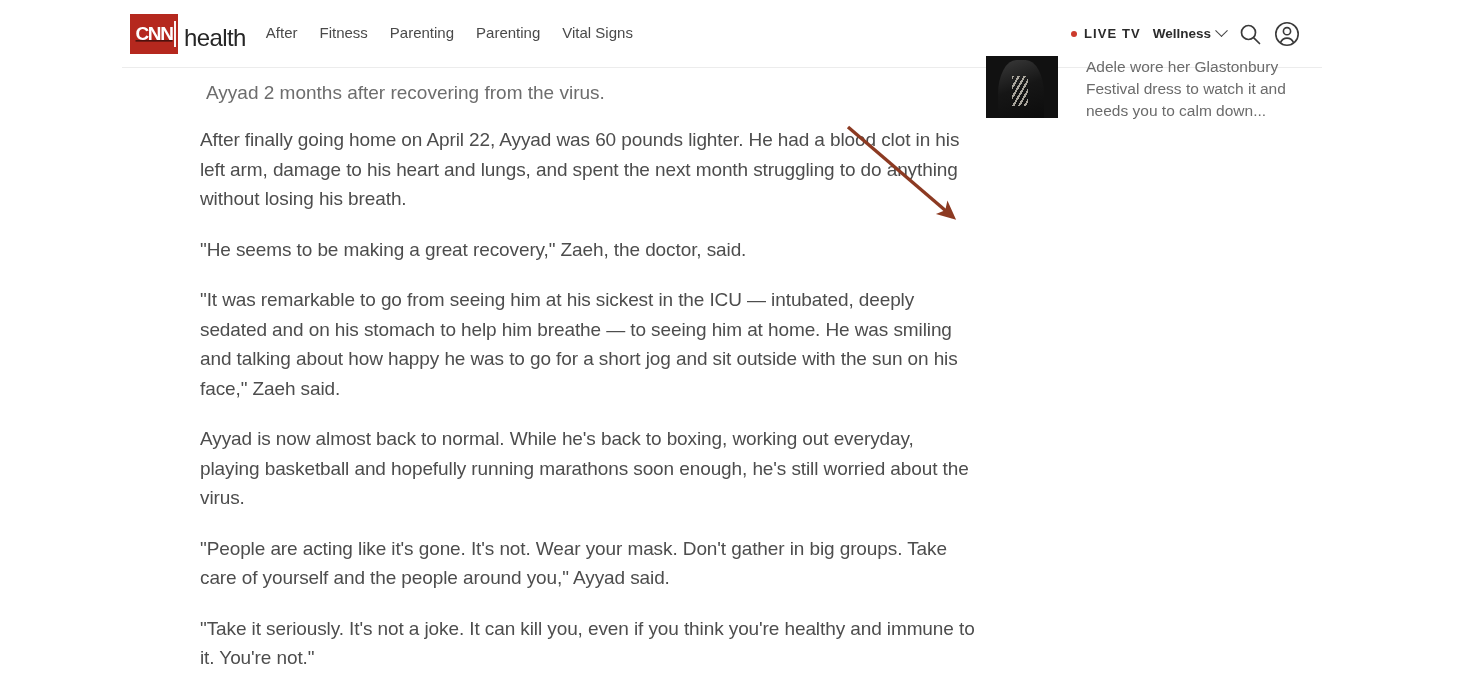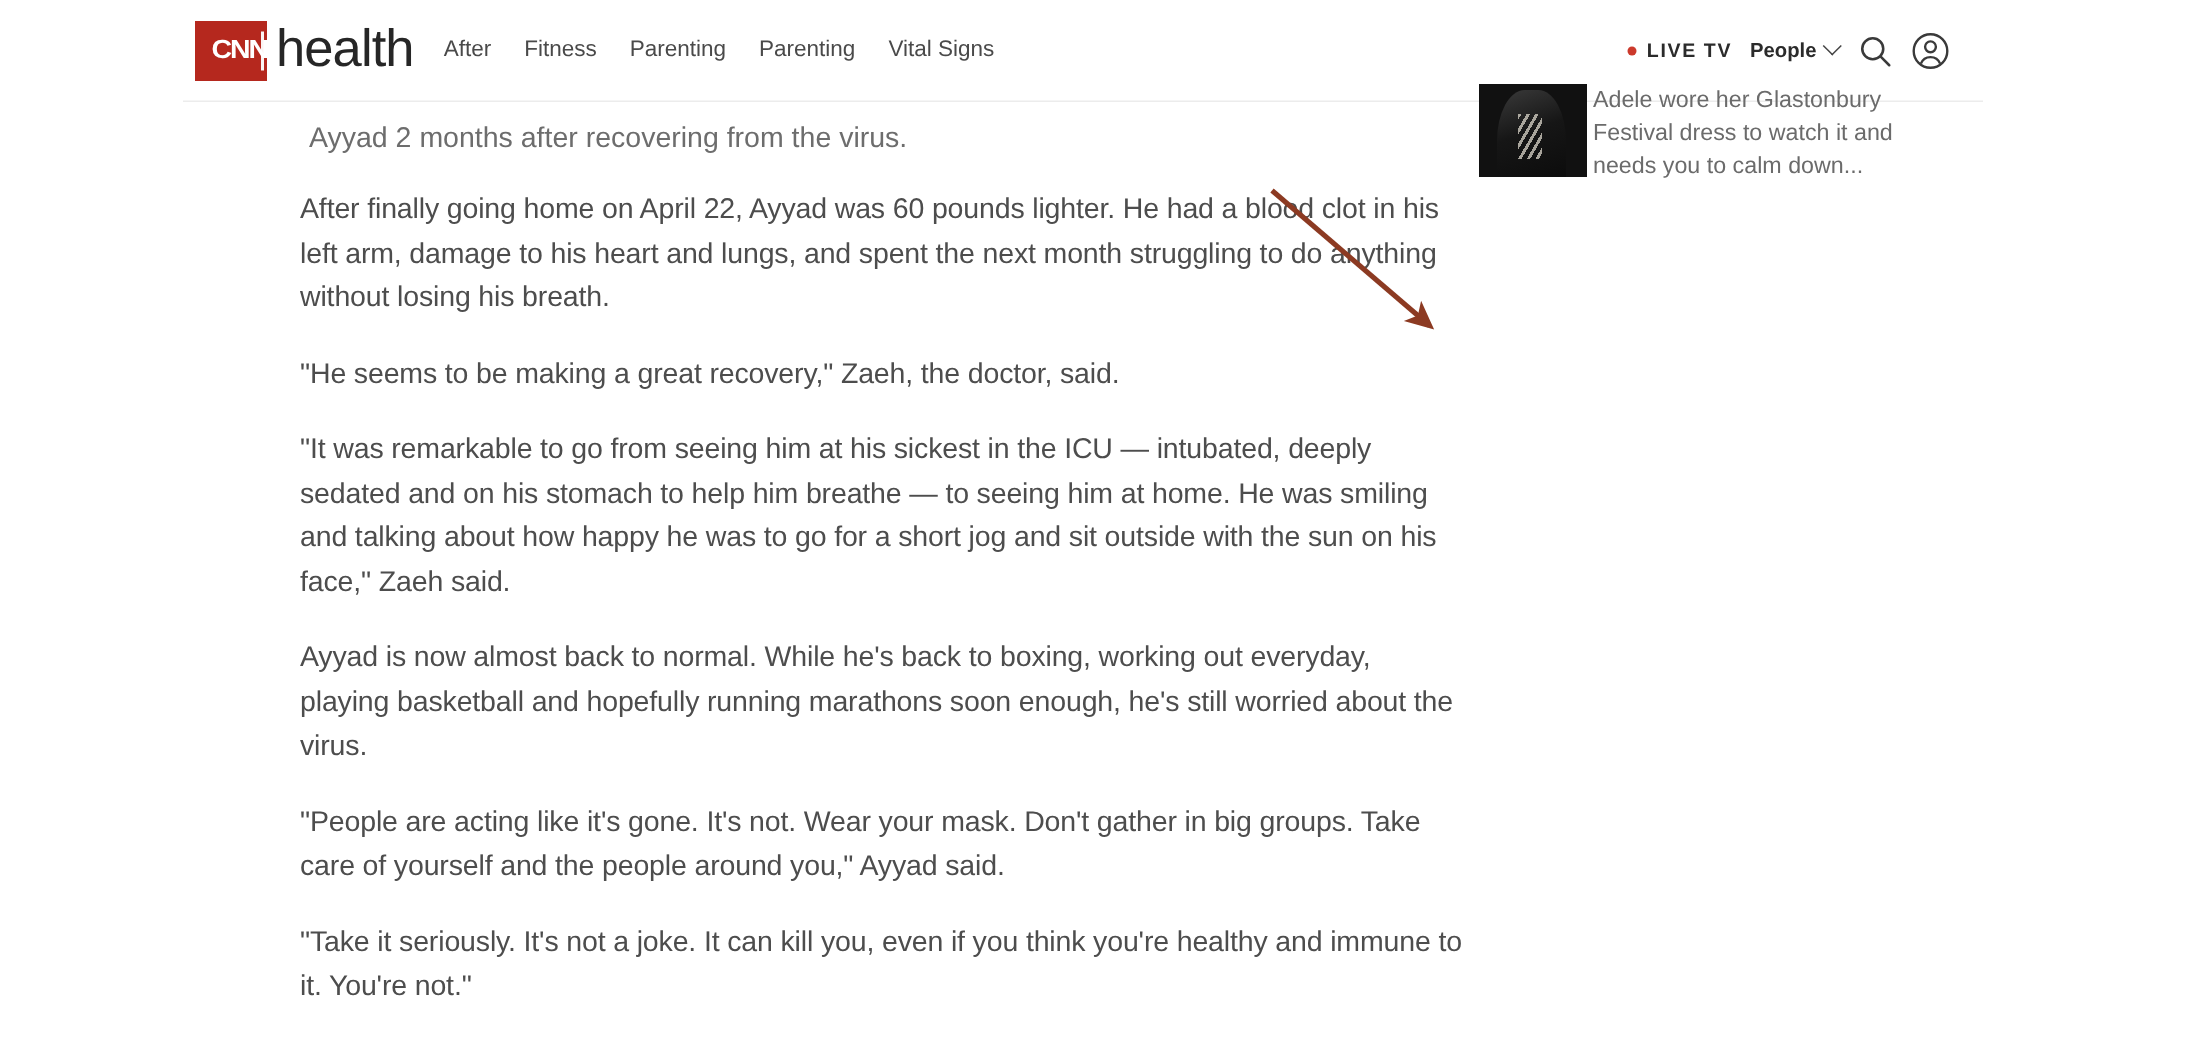--- a/index.html
+++ b/index.html
@@ -23,34 +23,35 @@
   .header {
     position: absolute; left: 0; top: 0;
     width: 1200px; height: 68px;
     background: #ffffff;
     border-bottom: 1px solid #ececec;
     display: flex; align-items: center;
   }
   .brand { display: flex; align-items: flex-end; margin-left: 8px; }
   .cnn-logo {
     width: 48px; height: 40px; background: #b5281e;
-    display: flex; align-items: center; justify-content: flex-end;
+    display: flex; align-items: center; justify-content: center;
     position: relative;
+    text-decoration: underline;
   }
   .cnn-logo .cnn-text {
     color: #fff; font-weight: 700; font-size: 19px;
     letter-spacing: -1.4px; font-family: "Liberation Sans", sans-serif;
     transform: scaleY(0.92);
   }
   .cnn-logo::after {
     content: ""; position: absolute; right: 2px; top: 7px;
     width: 2px; height: 26px; background: rgba(255,255,255,0.95);
   }
   .brand-word {
-    font-size: 35px; color: #262626; font-weight: 400;
+    font-size: 24px; color: #262626; font-weight: 400;
     letter-spacing: -0.6px; line-height: 1; padding-bottom: 4px;
     margin-left: 6px;
   }
   .nav { display: flex; align-items: center; gap: 22px; margin-left: 20px; padding-bottom: 2px; }
   .nav a {
     font-size: 15px; color: #4a4a4a; text-decoration: none;
     white-space: nowrap;
   }
   .header-right {
     margin-left: auto; display: flex; align-items: center; gap: 12px;
@@ -80,21 +81,21 @@
   .article p.body {
     font-size: 19px; line-height: 29.5px; color: #4d4d4d;
     margin-top: 21px; letter-spacing: -0.1px;
   }
 
   
   .rail { position: absolute; left: 862px; top: 0; width: 338px; }
 
   .teaser {
     position: absolute; left: 2px; top: 56px;
-    width: 320px; display: flex; gap: 4px;
+    width: 320px; display: flex; gap: 28px;
   }
   .teaser-thumb {
     width: 72px; height: 62px; flex: 0 0 72px;
     background: #111; overflow: hidden; position: relative;
   }
   .teaser-thumb .fig {
     position:absolute; left:12px; top:4px; width:46px; height:62px;
     background: linear-gradient(160deg,#3a3a3a 0%,#161616 45%,#0b0b0b 100%);
     border-radius: 40% 40% 10% 10%/55% 55% 6% 6%;
   }
@@ -131,21 +132,21 @@
         <a href="#">Parenting</a>
         <a href="#">Vital Signs</a>
       </div>
 
       <div class="header-right">
         <div class="live-tv">
           <span class="live-dot"></span>
           <span class="live-label">LIVE TV</span>
         </div>
         <div class="edition">
-          <span class="edition-label">People</span>
+          <span class="edition-label">Wellness</span>
           <span class="chev"></span>
         </div>
         <div class="icon-btn">
           <svg width="24" height="24" viewBox="0 0 24 24">
             <circle cx="10.5" cy="10.5" r="7" fill="none" stroke="#3a3a3a" stroke-width="1.7"></circle>
             <line x1="15.8" y1="15.8" x2="21.5" y2="21.5" stroke="#3a3a3a" stroke-width="1.7" stroke-linecap="round"></line>
           </svg>
         </div>
         <div class="icon-btn">
           <svg width="26" height="26" viewBox="0 0 26 26">

